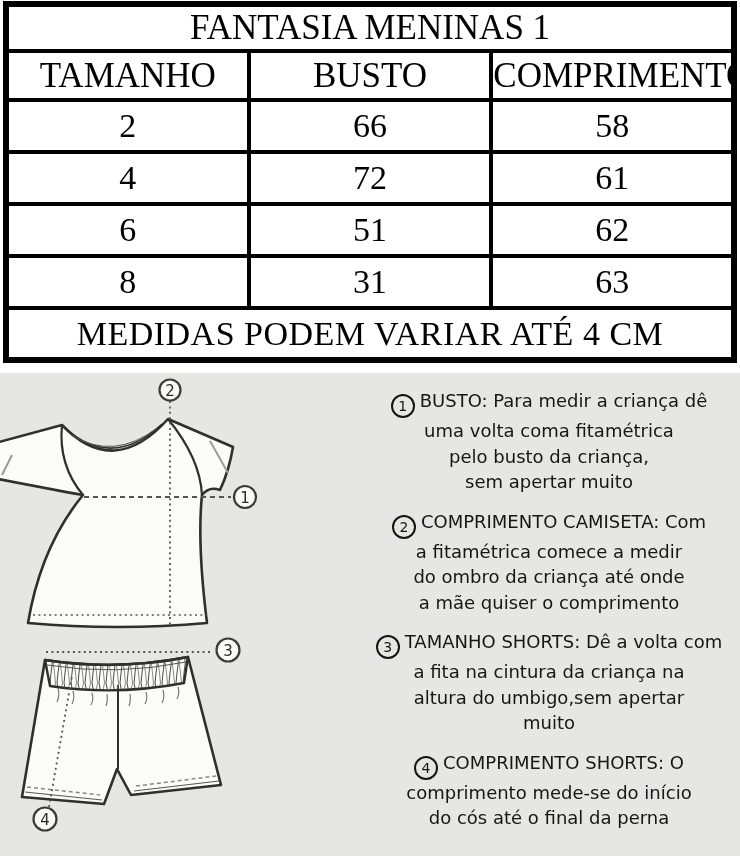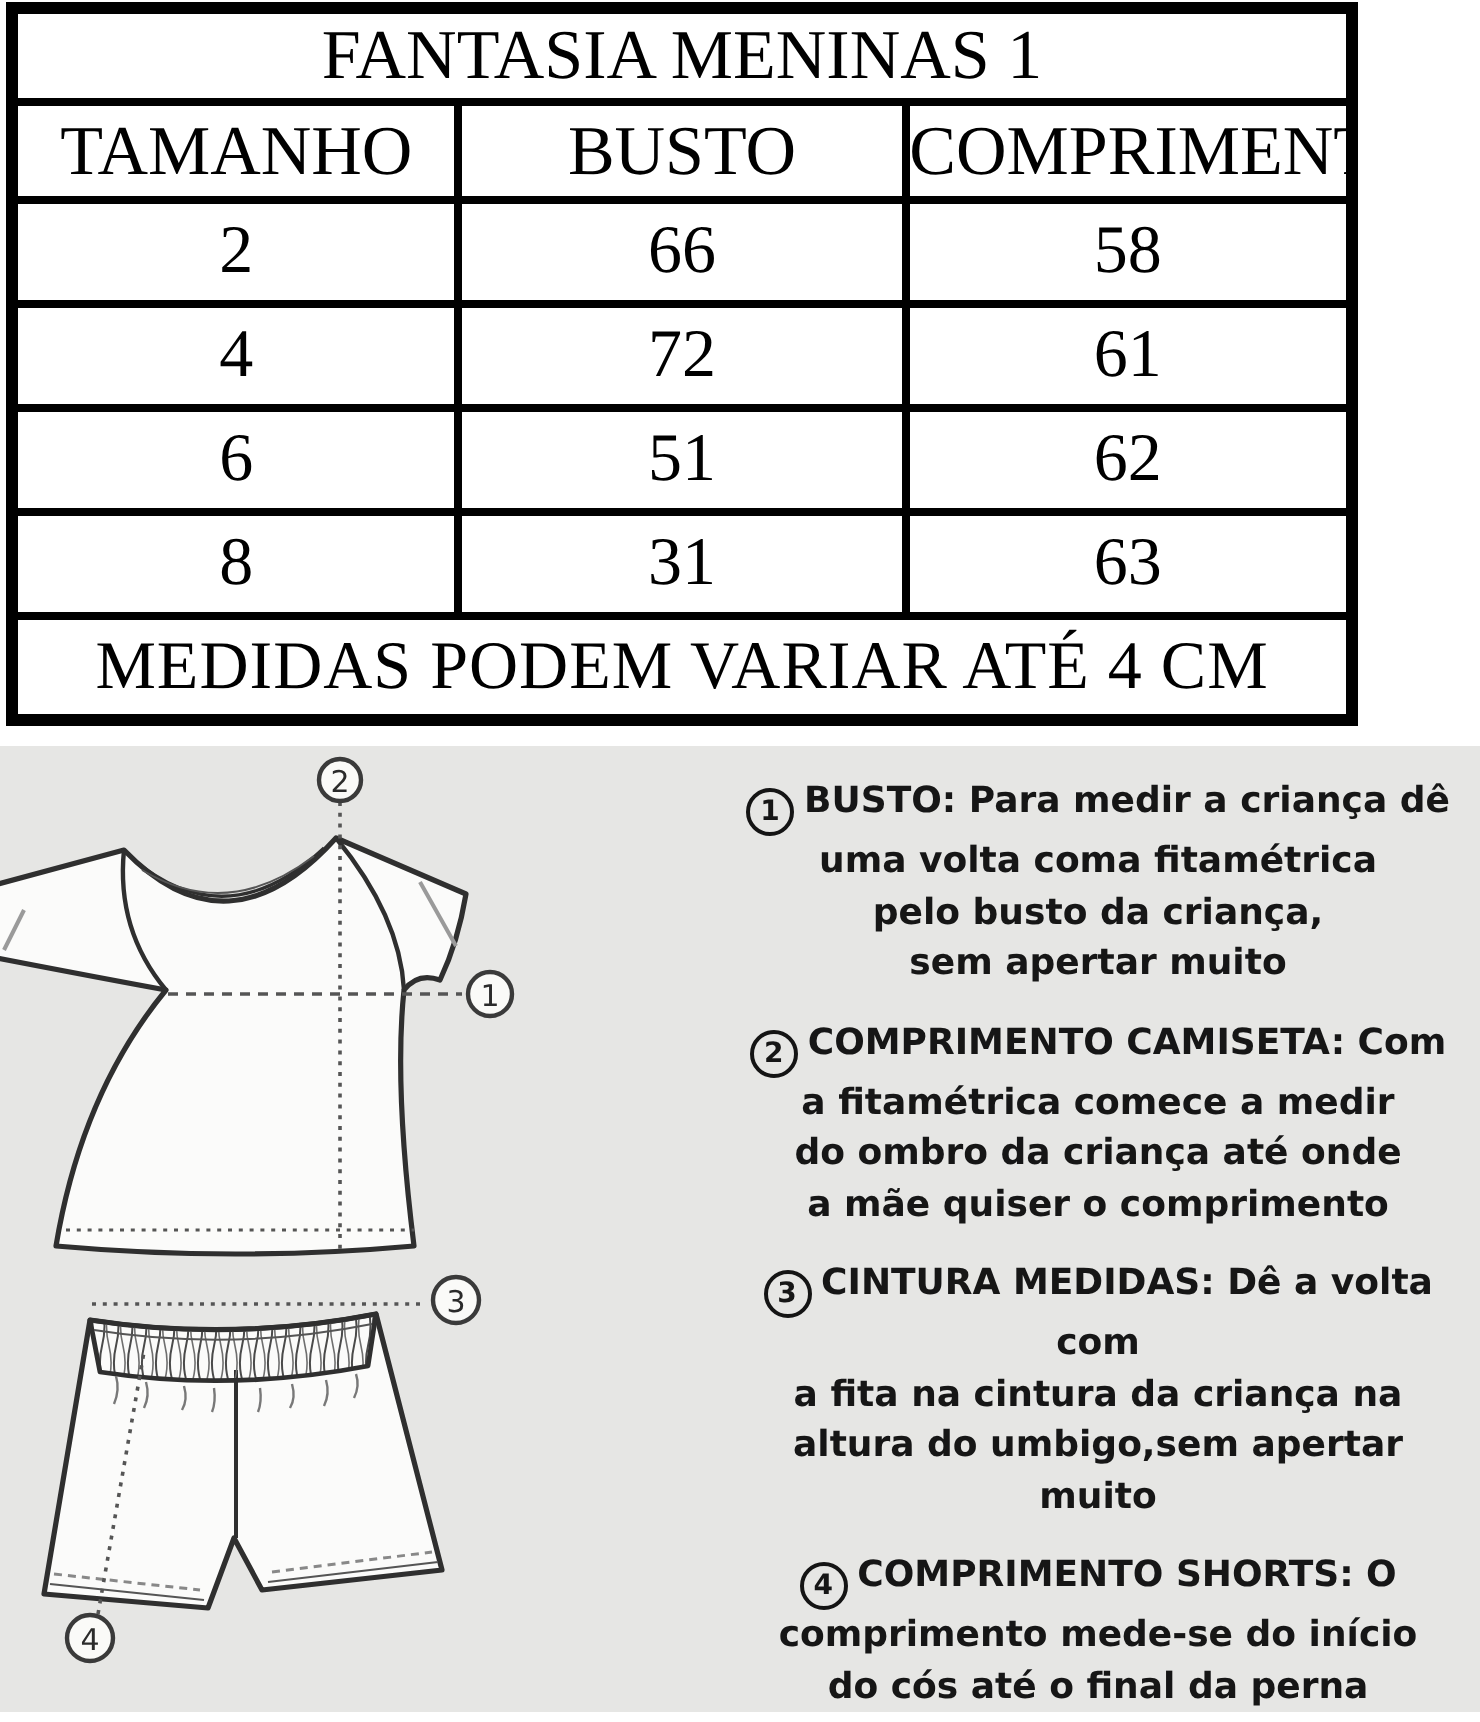--- a/index.html
+++ b/index.html
@@ -4,21 +4,21 @@
 <style>
   html,body { margin:0; padding:0; }
   body {
     width:740px; height:861px;
     background:#ffffff;
     font-family:"Liberation Serif", serif;
     overflow:hidden;
   }
   
   .size-table {
-    width:676px;
+    width:734px;
     margin:1px 3px 0 3px;
     border-collapse:collapse;
     table-layout:fixed;
   }
   .size-table td, .size-table th {
     border:4px solid #000;
     text-align:center;
     vertical-align:middle;
     color:#000;
     font-weight:normal;
@@ -43,21 +43,21 @@
     display:flex;
   }
   .diagram { width:360px; height:483px; position:relative; flex:none; }
   .diagram svg { position:absolute; left:0; top:0; }
 
   .guide {
     flex:1;
     padding:15px 2px 0 0;
     display:flex; flex-direction:column; gap:14px;
     font-family:"DejaVu Sans", sans-serif;
-    font-weight:bold;
+    font-weight:normal;
     color:#161616;
   }
   .g-item { text-align:center; font-size:18px; line-height:1.42; }
   .g-text { white-space:pre-line; }
   .g-badge {
     display:inline-flex; align-items:center; justify-content:center;
     width:20px; height:20px;
     border:2.5px solid #141414; border-radius:50%;
     font-size:14px; line-height:1;
     margin-right:5px;
@@ -195,21 +195,21 @@
 pelo busto da criança,
 sem apertar muito</span>
     </div>
     <div class="g-item">
       <span class="g-badge">2</span><span class="g-text">COMPRIMENTO CAMISETA: Com
 a fitamétrica comece a medir
 do ombro da criança até onde
 a mãe quiser o comprimento</span>
     </div>
     <div class="g-item">
-      <span class="g-badge">3</span><span class="g-text">CINTURA MEDIDAS: Dê a volta com
+      <span class="g-badge">3</span><span class="g-text">TAMANHO SHORTS: Dê a volta com
 a fita na cintura da criança na
 altura do umbigo,sem apertar
 muito</span>
     </div>
     <div class="g-item">
       <span class="g-badge">4</span><span class="g-text">COMPRIMENTO SHORTS: O
 comprimento mede-se do início
 do cós até o final da perna</span>
     </div>
   </div>

